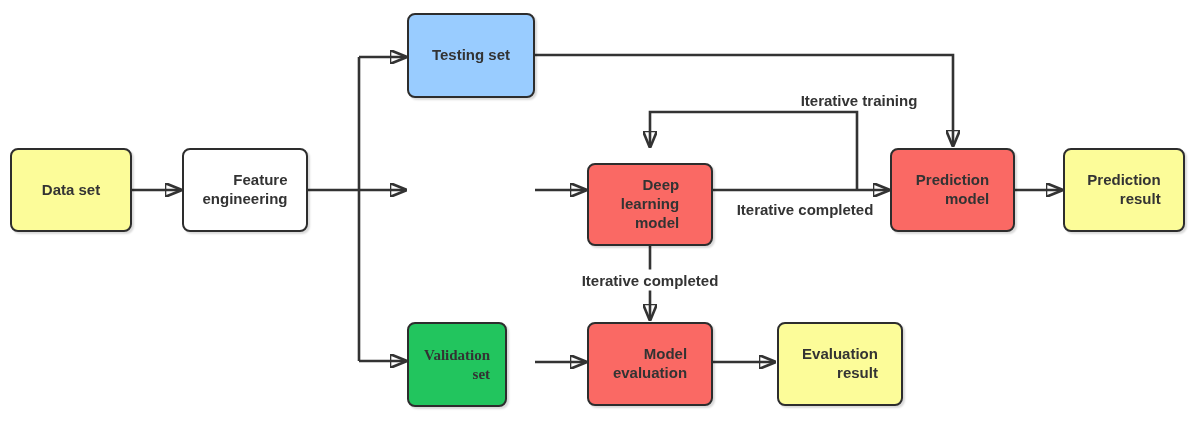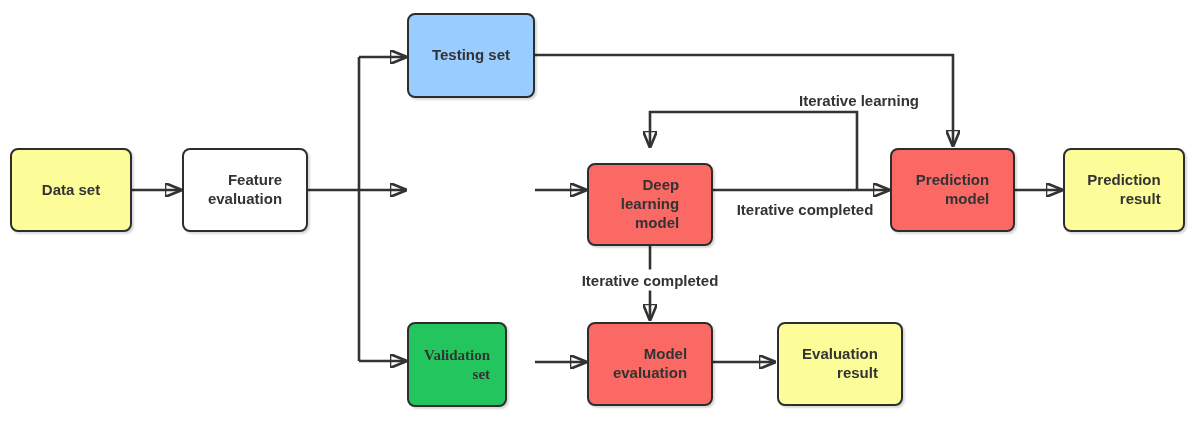--- a/index.html
+++ b/index.html
@@ -84,21 +84,21 @@
     <path d="M535,362 H586" marker-end="url(#arrow)"></path>
     <path d="M713,362 H775" marker-end="url(#arrow)"></path>
   </svg>
 
   <div class="node" style="left: 10px; top: 148px; width: 122px; height: 84px; background-color: rgb(252, 252, 153);">
     <span class="node-label">Data set</span>
   </div>
 
   <div class="node" style="left: 182px; top: 148px; width: 126px; height: 84px; background-color: rgb(255, 255, 255);">
     <span class="node-label">Feature
-evaluation</span>
+engineering</span>
   </div>
 
   <div class="node" style="left: 407px; top: 13px; width: 128px; height: 85px; background-color: rgb(153, 204, 255);">
     <span class="node-label">Testing set</span>
   </div>
 
 
   <div class="node" style="left: 407px; top: 322px; width: 100px; height: 85px; background-color: #22c55e; font-family: Liberation Serif, serif;">
     <span class="node-label">Validation
 set</span>
@@ -123,19 +123,19 @@
   <div class="node" style="left: 587px; top: 322px; width: 126px; height: 84px; background-color: rgb(250, 105, 100);">
     <span class="node-label">Model
 evaluation</span>
   </div>
 
   <div class="node" style="left: 777px; top: 322px; width: 126px; height: 84px; background-color: rgb(252, 252, 153);">
     <span class="node-label">Evaluation
 result</span>
   </div>
 
-  <div class="edge-label" style="left:859px; top:100px">Iterative learning</div>
+  <div class="edge-label" style="left:859px; top:100px">Iterative training</div>
 
   <div class="edge-label" style="left:805px; top:209px">Iterative completed</div>
 
   <div class="edge-label on-line" style="left:650px; top:280px">Iterative completed</div>
 
 </div>
 
 </body></html>

